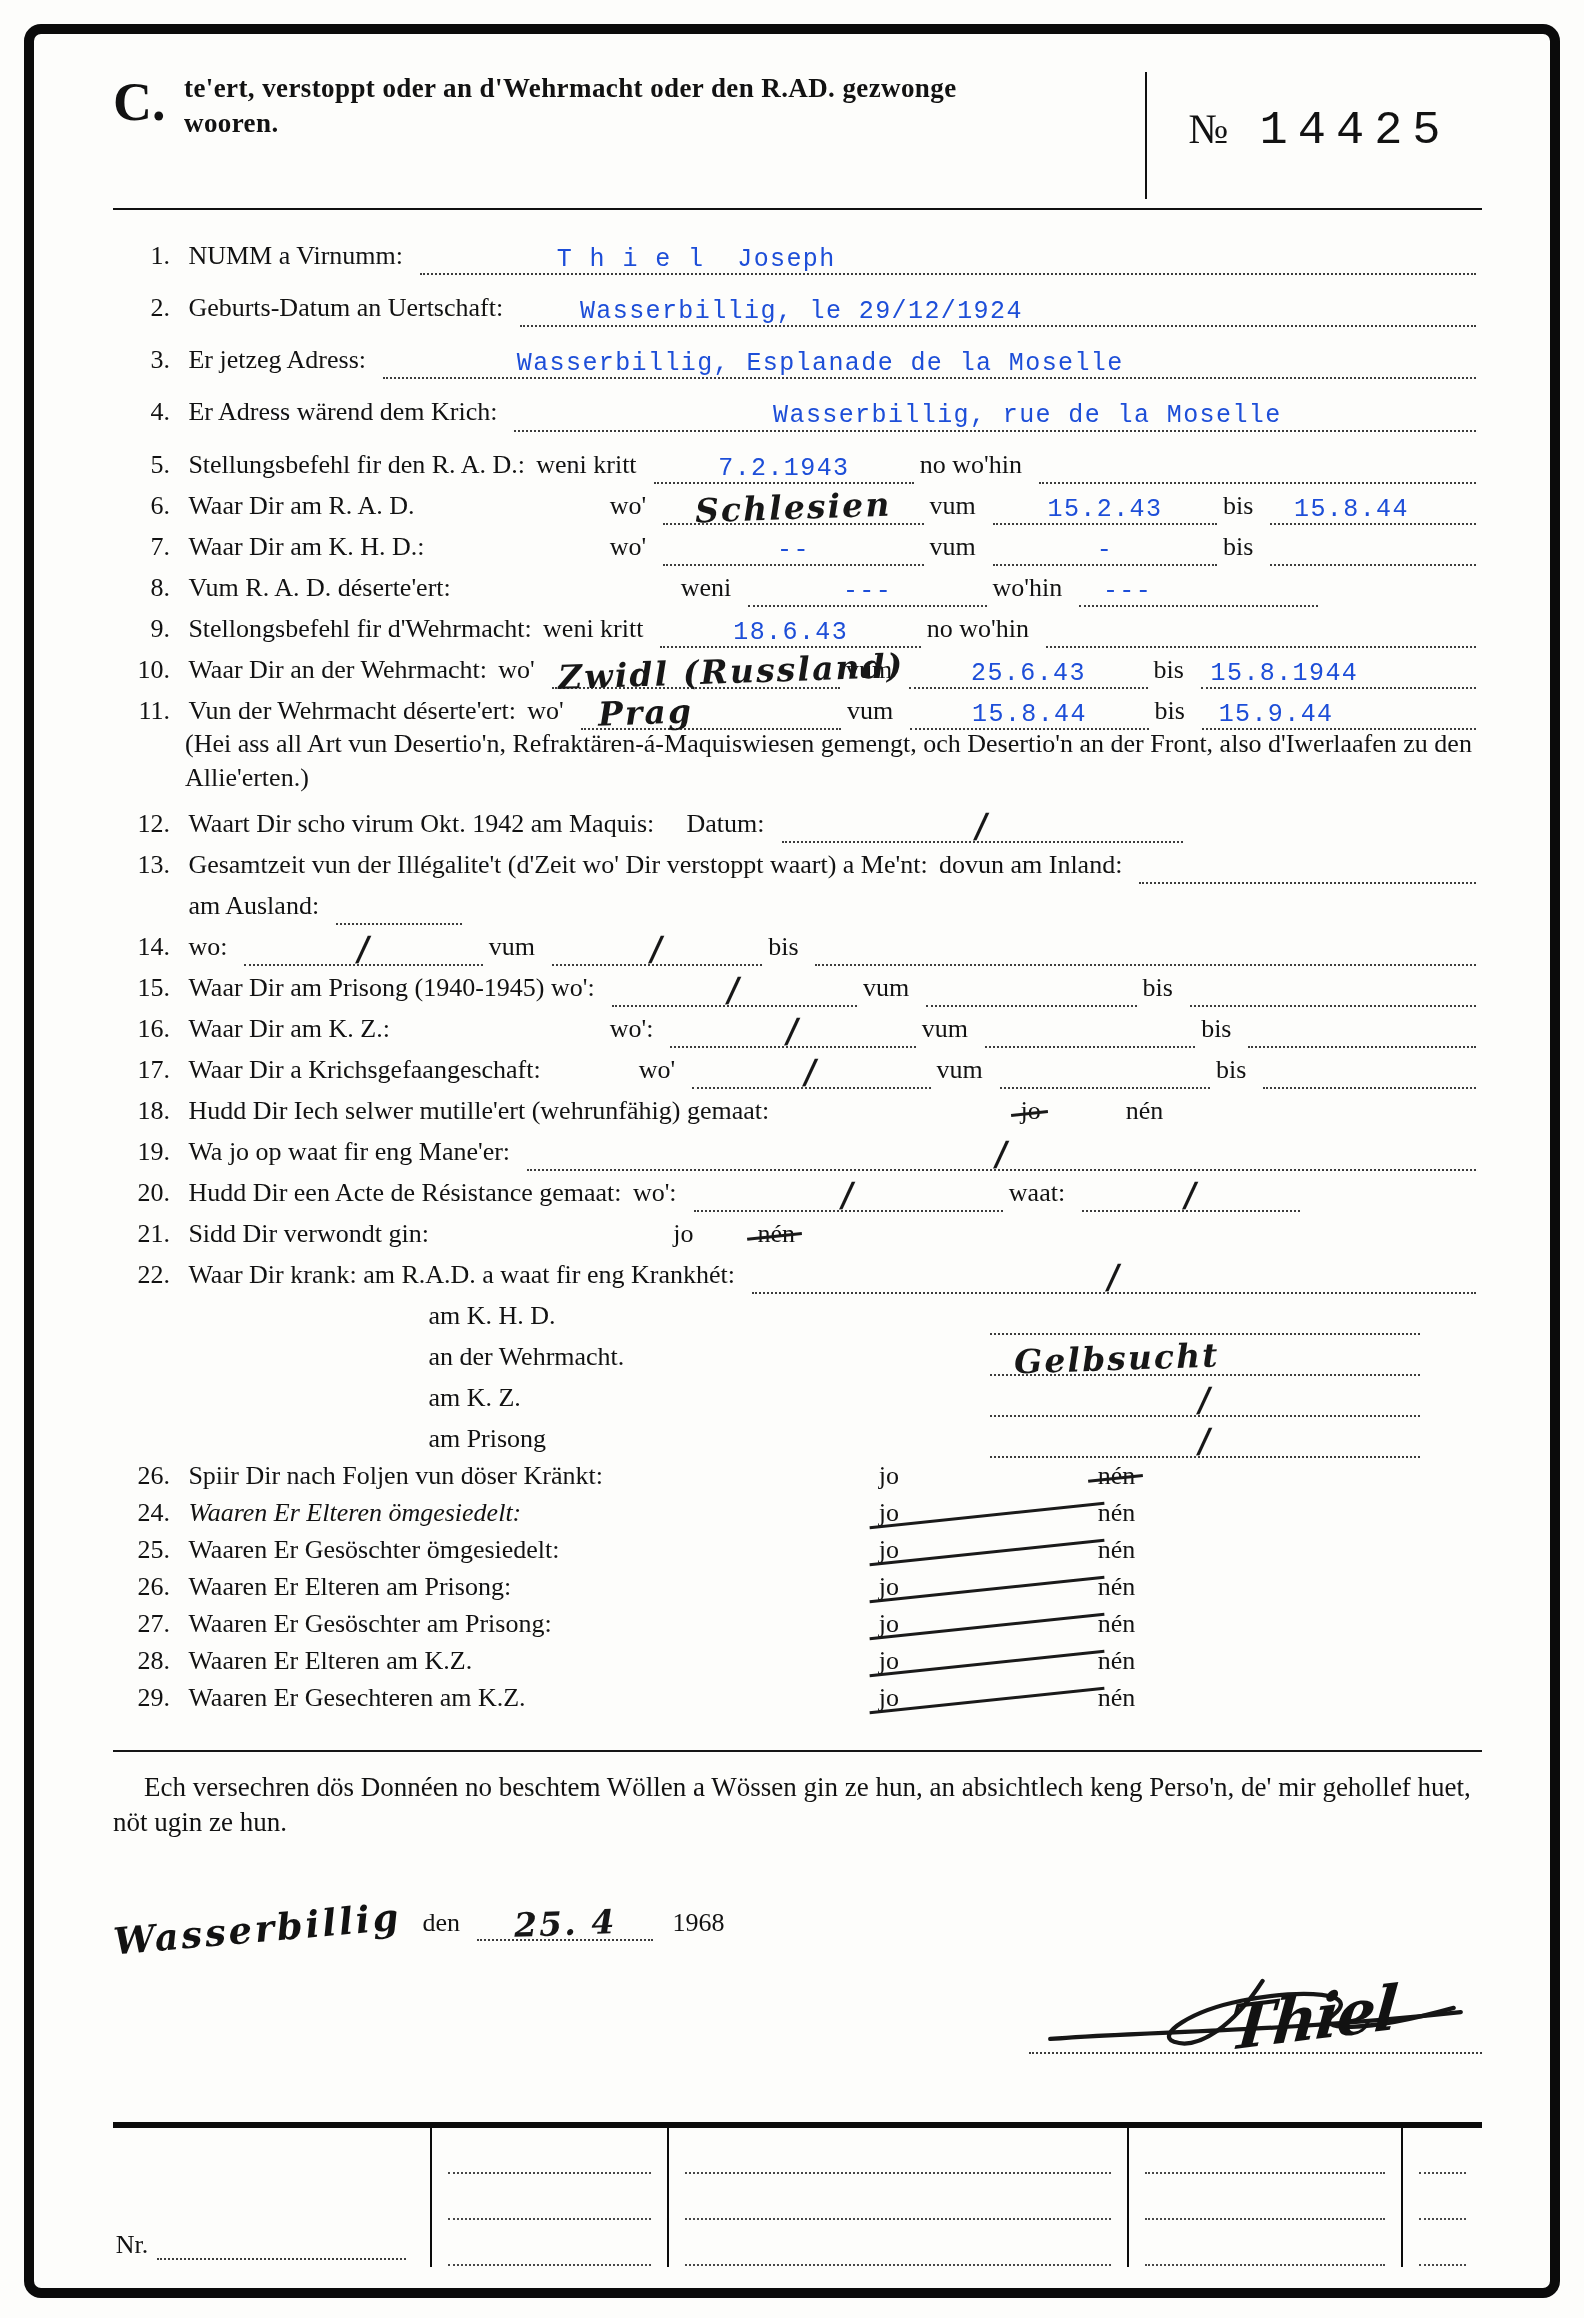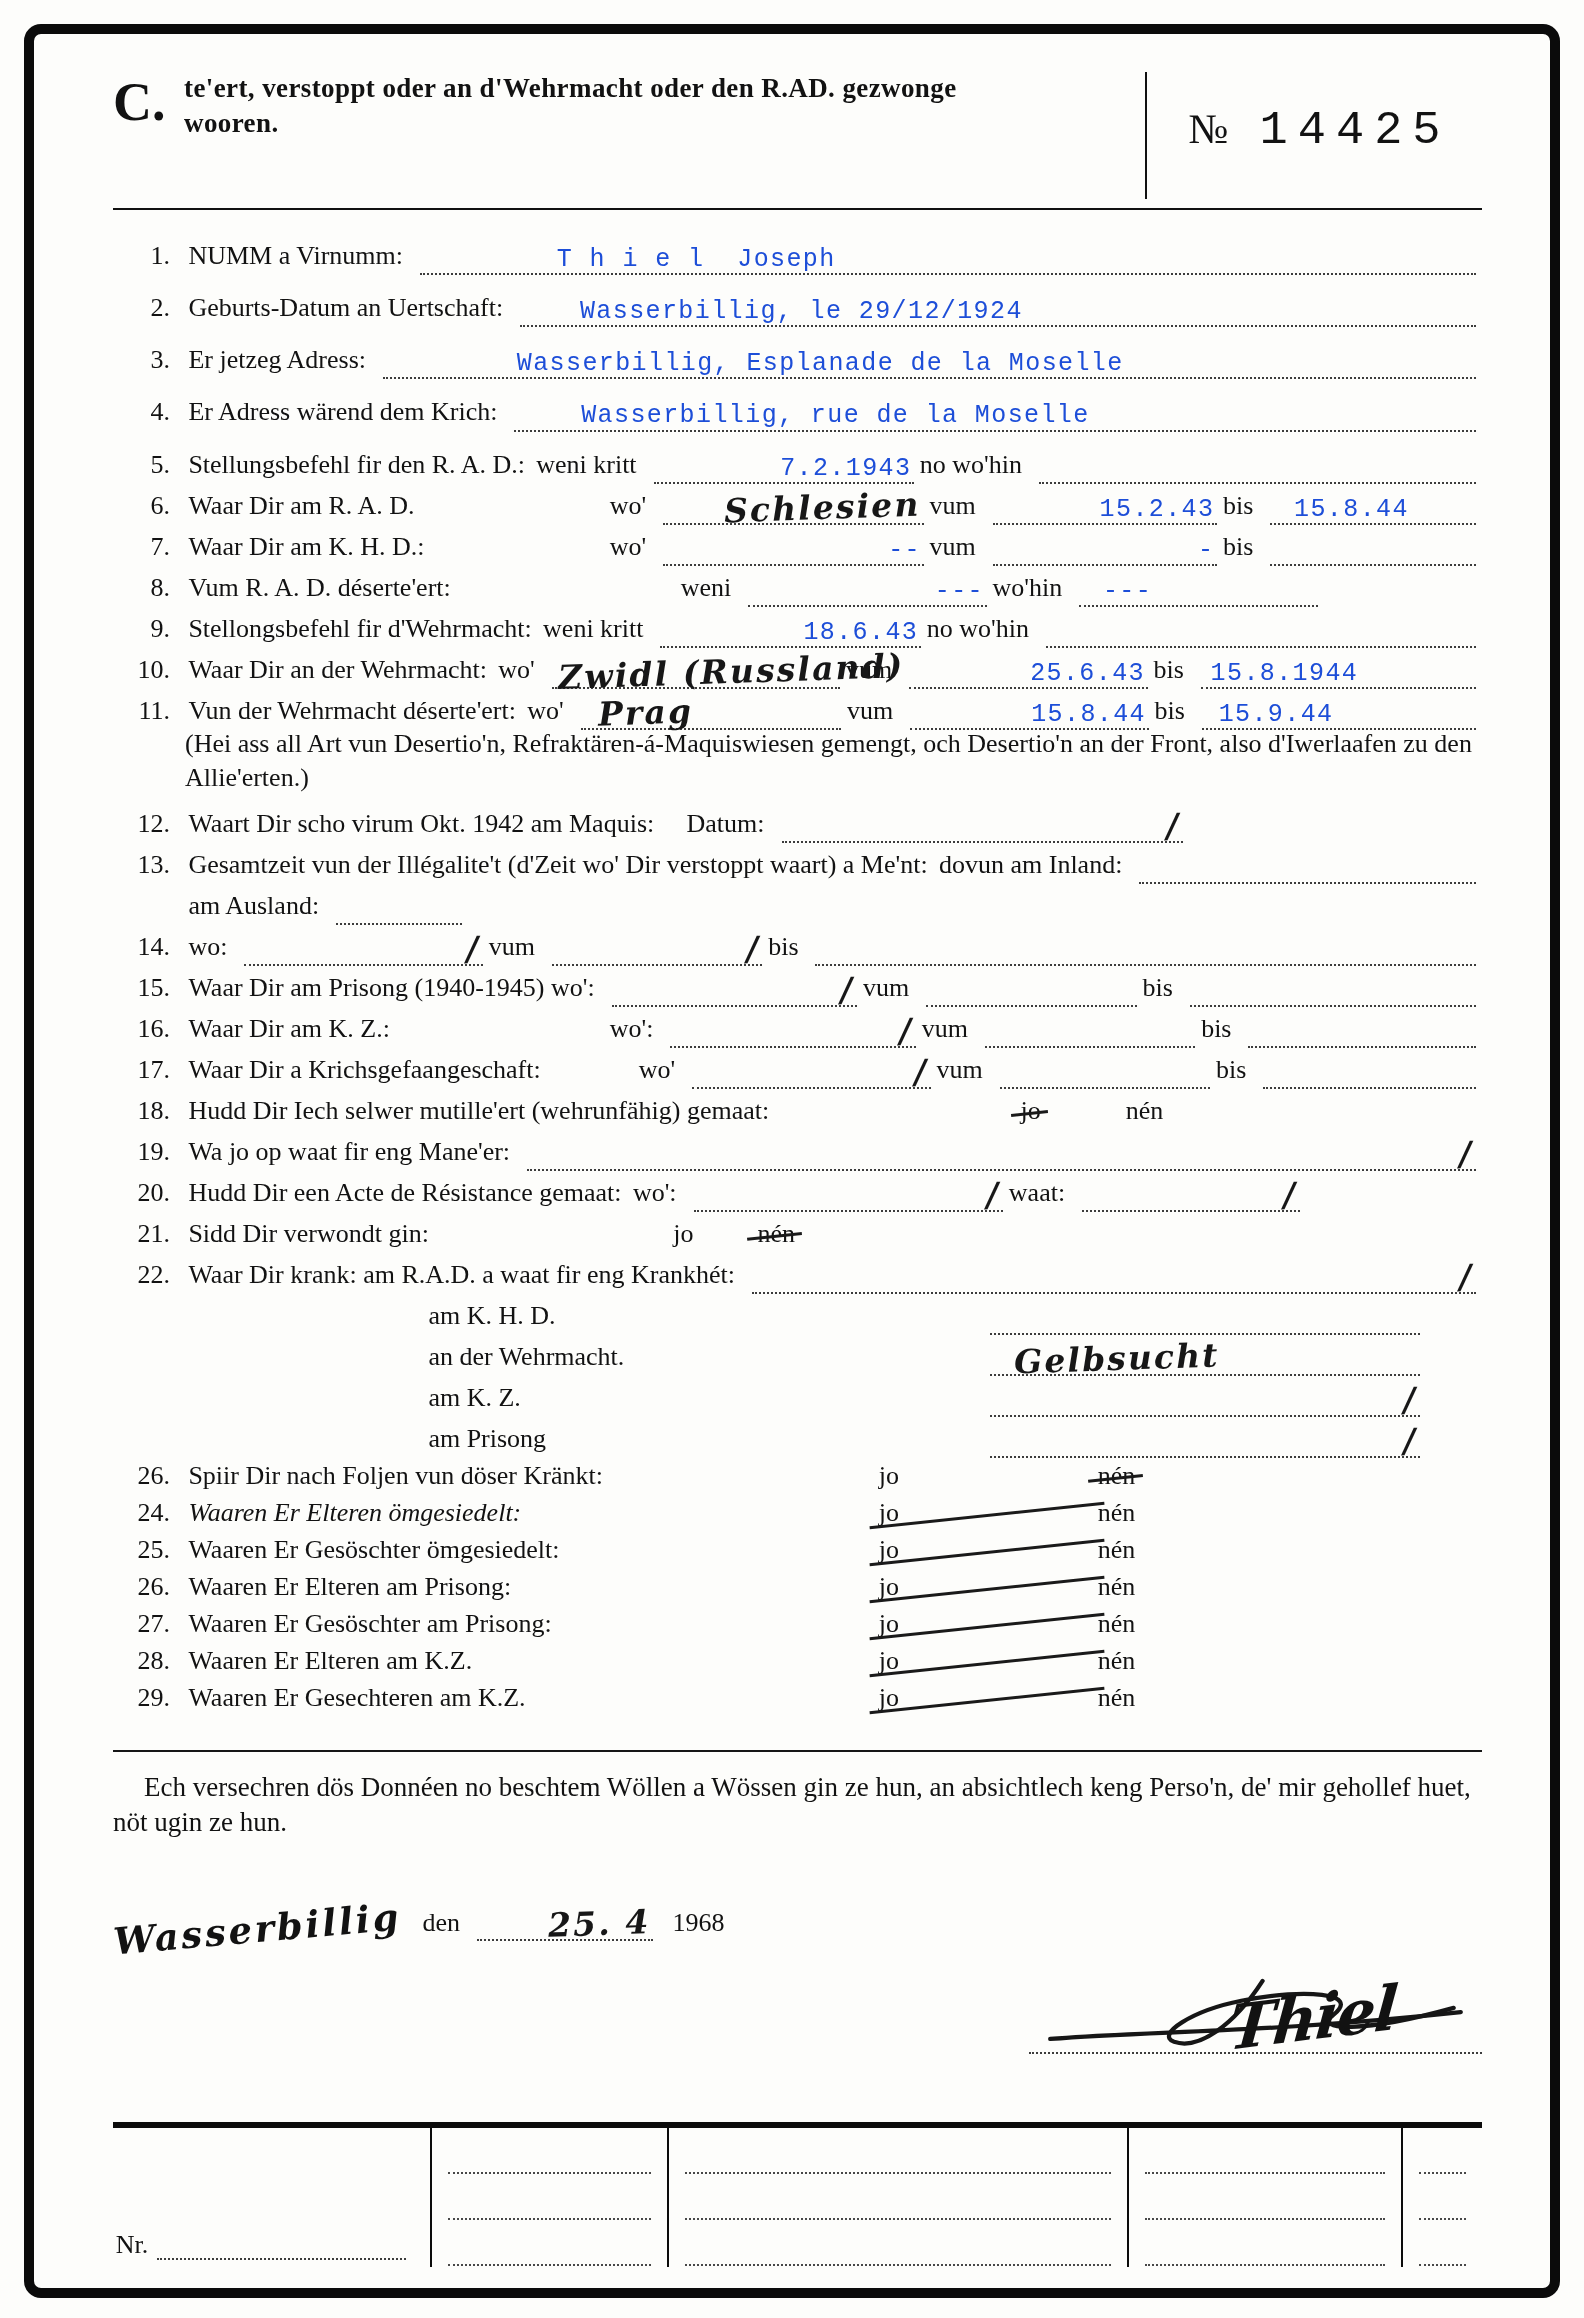--- a/index.html
+++ b/index.html
@@ -34,21 +34,21 @@
   .row.lg { margin-bottom:11.3px; }
   .row.sm { min-height:37px; }
   .num { flex:none; width:57px; text-align:right; margin-right:18.4px; font-size:26px; padding-bottom:4.2px; }
   .lbl { flex:none; white-space:nowrap; font-size:26px; padding-bottom:4.2px; margin-right:11.3px; }
   .gap { flex:none; display:inline-block; }
   .fill {
     position:relative; border-bottom:2.8px dotted #3c3c3c;
     padding:0 2.8px 2.1px; margin:0 5.7px; min-width:28px;
     white-space:nowrap; overflow:visible;
   }
-  .fill.ctr { text-align:right;text-decoration:underline; }
+  .fill.ctr { text-align:center;text-decoration:underline; }
   .val { display:inline-block; }
   .val.typed { font-family:"Liberation Mono","DejaVu Sans Mono",monospace; font-size:25px; line-height:23px; letter-spacing:1.4px; white-space:pre; color:#1d4ed8; }
   .val.hand  { font-family:"DejaVu Serif",serif; font-style:italic; font-weight:bold; font-size:33px; line-height:20px; letter-spacing:2.1px; transform:rotate(-2deg); color:#171717; }
   .choice { flex:none; position:relative; font-size:26px; padding-bottom:4.2px; }
   .choice.struck::after {
     content:''; position:absolute; left:-10px; right:-7px; top:46%;
     border-top:3.5px solid #1a1a1a; transform:rotate(-6deg);
   }
   .row.wrap { display:block; padding-left:72px; font-size:26px; line-height:34px; margin:-2.8px 0 7px; }
   .row.wrap .lbl { white-space:normal; display:inline; padding:0; margin:0; }
@@ -116,21 +116,21 @@
             <span class="fill" style="flex: 1 1 0%;"><span class="val typed" style="margin-left: 57px;">Wasserbillig, le 29/12/1924</span></span>
           </div>
           <div class="row lg">
             <span class="num">3.</span>
             <span class="lbl">Er jetzeg Adress:</span>
             <span class="fill" style="flex: 1 1 0%;"><span class="val typed" style="margin-left: 131px;">Wasserbillig, Esplanade de la Moselle</span></span>
           </div>
           <div class="row lg">
             <span class="num">4.</span>
             <span class="lbl">Er Adress wärend dem Krich:</span>
-            <span class="fill" style="flex: 1 1 0%;"><span class="val typed" style="margin-left: 64px;">Wasserbillig, rue de la Moselle</span></span>
+            <span class="fill" style="flex: 1 1 0%; text-align: center;"><span class="val typed" style="margin-left: 64px;">Wasserbillig, rue de la Moselle</span></span>
           </div>
           <div class="row">
             <span class="num">5.</span>
             <span class="lbl">Stellungsbefehl fir den R. A. D.:</span>
             <span class="lbl">weni kritt</span>
             <span class="fill ctr" style="width: 255px; flex: 0 0 auto;"><span class="val typed">7.2.1943</span></span>
             <span class="lbl">no wo'hin</span>
             <span class="fill" style="flex: 1 1 0%;"><span class="val"></span></span>
           </div>
           <div class="row">

